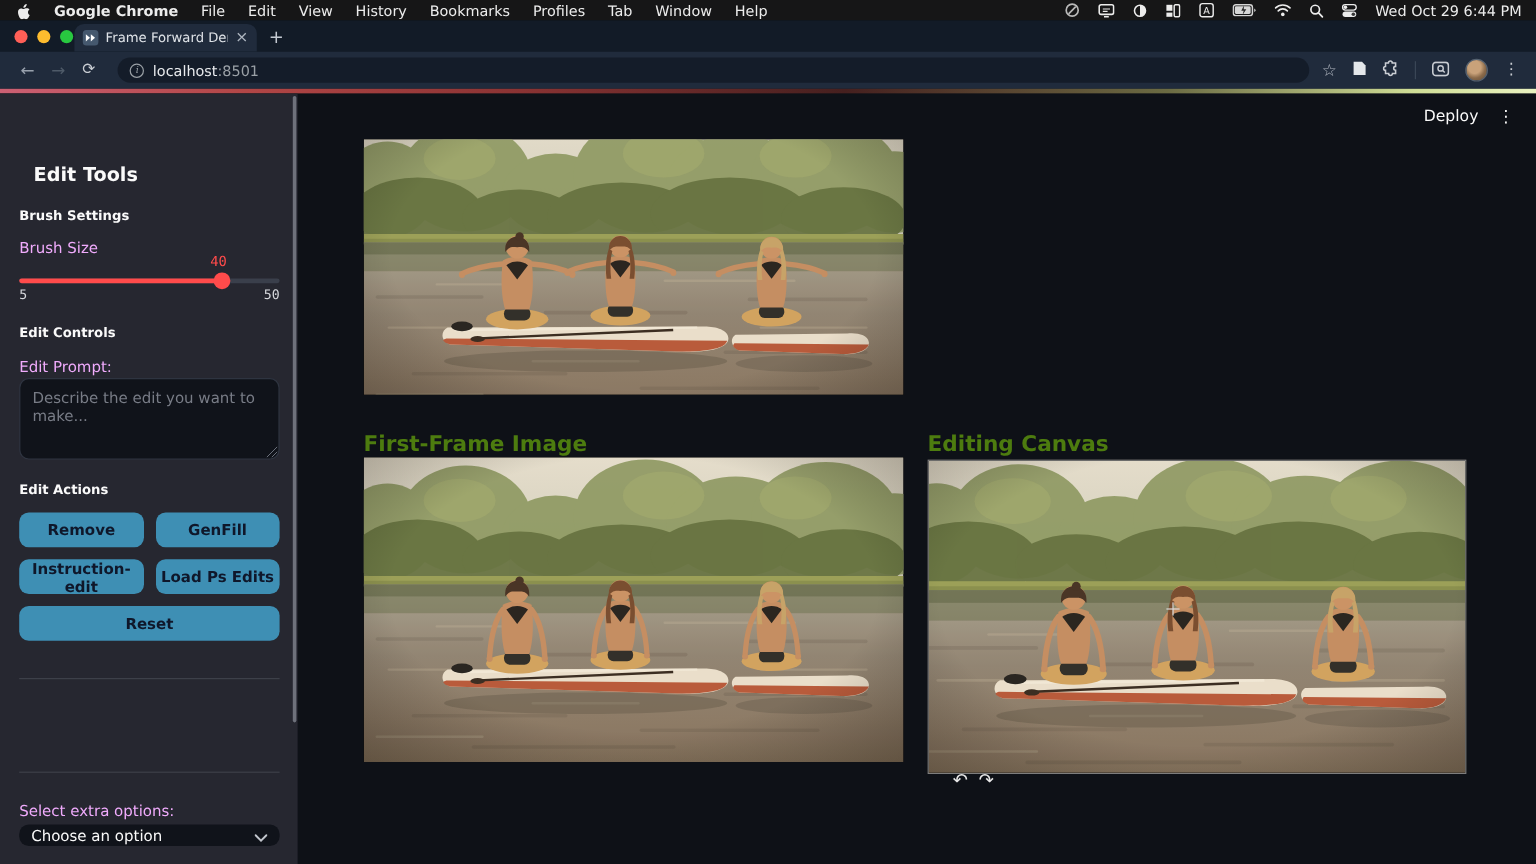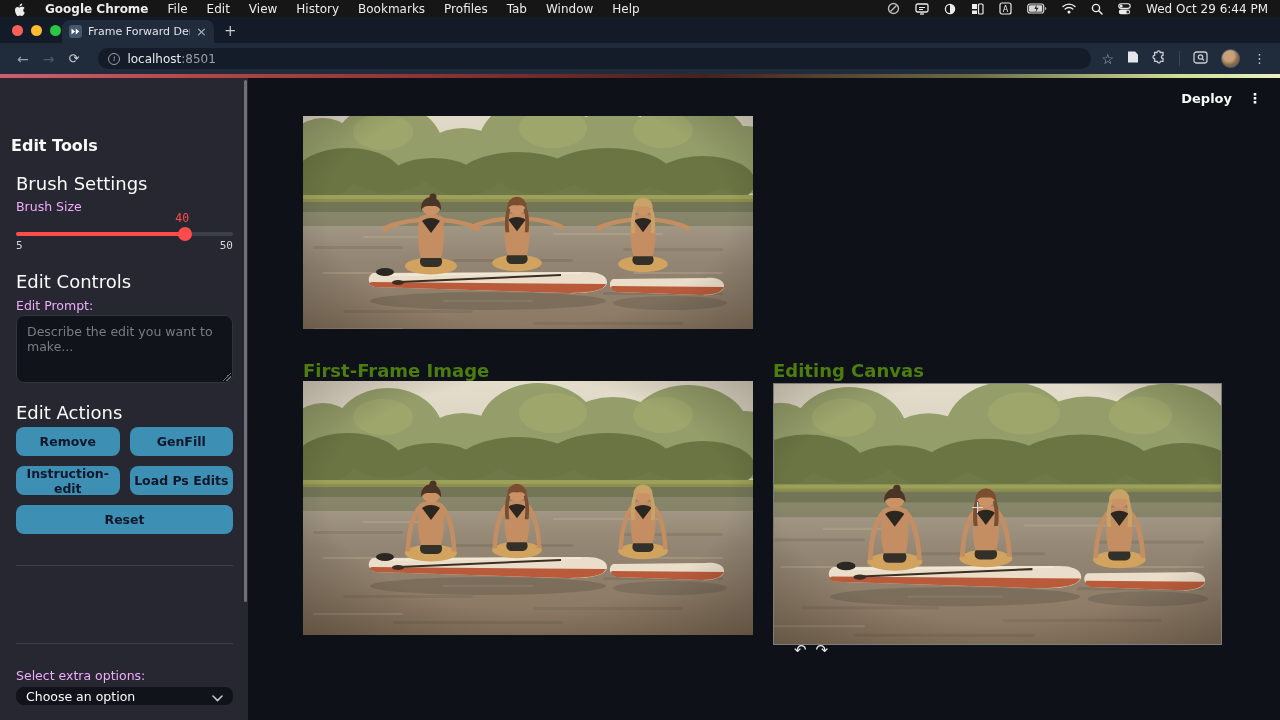--- a/index.html
+++ b/index.html
@@ -51,22 +51,22 @@
   
   .decoration { position:absolute; top:74px; left:0; width:1280px; height:4px;
     background:linear-gradient(90deg,#cc6073 0%,#b24646 16%,#8a3333 34%,#46201f 55%,#6b6b43 76%,#cfdd96 92%,#e9f2c0 100%); }
 
   
   .app { position:absolute; top:78px; left:0; width:1280px; height:642px; display:flex; background:#0e1117; }
 
   
   .sidebar { position:relative; width:248px; height:642px; background:#262730; flex:none; color:#fafafa; }
   .sb-scrollbar { position:absolute; right:1px; top:2px; width:3px; height:522px; background:rgba(170,175,185,.55); border-radius:2px; }
-  .sb-title { position:absolute; left:11px; top:58px; font-size:16px; font-weight:bold; }
-  .sb-h2 { font-size:18px; font-weight:normal; position:absolute; left:16px; }
+  .sb-title { position:absolute; left:28px; top:58px; font-size:16px; font-weight:bold; }
+  .sb-h2 { font-size:11px; font-weight:bold; position:absolute; left:16px; }
   .h-brush { top:95px; } .h-controls { top:193px; } .h-actions { top:324px; }
   .sb-label { font-size:12.5px; color:#f0abfc; position:absolute; left:16px; }
   .l-size { top:121px; } .l-prompt { top:220px; } .l-extra { top:590px; }
 
   .slider { position:absolute; left:16px; top:148px; width:217px; height:14px; }
   .slider .track { position:absolute; top:6px; left:0; width:100%; height:4px; border-radius:2px; background:#3a3f4b; }
   .slider .fill { position:absolute; top:6px; left:0; width:78%; height:4px; border-radius:2px; background:#ff4b4b; }
   .slider .thumb { position:absolute; top:1px; left:calc(78% - 7px); width:14px; height:14px; border-radius:50%; background:#ff4b4b; }
   .slider .value { position:absolute; top:-15px; left:calc(78% - 10px); color:#ff4b4b; font-size:11.5px; font-family:"DejaVu Sans Mono",monospace; }
   .slider-minmax { position:absolute; top:161px; left:16px; width:217px; display:flex; justify-content:space-between;
@@ -92,21 +92,21 @@
     background:#4da0c4; color:#fff; font-size:13px; font-weight:bold; display:flex; align-items:center;
     justify-content:center; gap:8px; cursor:pointer; font-family:"DejaVu Sans",sans-serif; }
   .ff-icon { width:15px; height:13px; border-radius:3px; background:#5a7ec9; display:inline-flex; align-items:center; justify-content:center; flex:none; }
 
   .select { position:absolute; left:16px; top:609px; width:217px; height:18px; background:#10131a;
     border-radius:8px; display:flex; align-items:center; padding:0 10px; }
   .select .sel-text { font-size:12.5px; color:#fafafa; flex:1; }
 
   
   .main { position:relative; flex:1; height:642px; color:#fafafa; }
-  .st-header { position:absolute; top:12px; right:18px; display:flex; align-items:flex-end; gap:16px;font-weight:bold; }
+  .st-header { position:absolute; top:12px; right:18px; display:flex; align-items:flex-start; gap:16px; }
   .deploy { font-size:13px; color:#fafafa; cursor:pointer; }
   .st-dots { color:#fafafa; font-size:14px; cursor:pointer; }
 
   .media { position:absolute; overflow:hidden; background:#000; }
   .media svg { display:block; width:100%; height:100%; }
   .video-frame { left:55px; top:38px; width:450px; height:213px; }
   .ff-image { left:55px; top:303px; width:450px; height:254px; }
   .edit-canvas { left:525px; top:305px; width:449px; height:262px; border:1px solid rgba(250,250,250,.5); }
 
   .img-label { position:absolute; top:282px; font-size:18px; font-weight:bold; color:#4d7c0f; }

